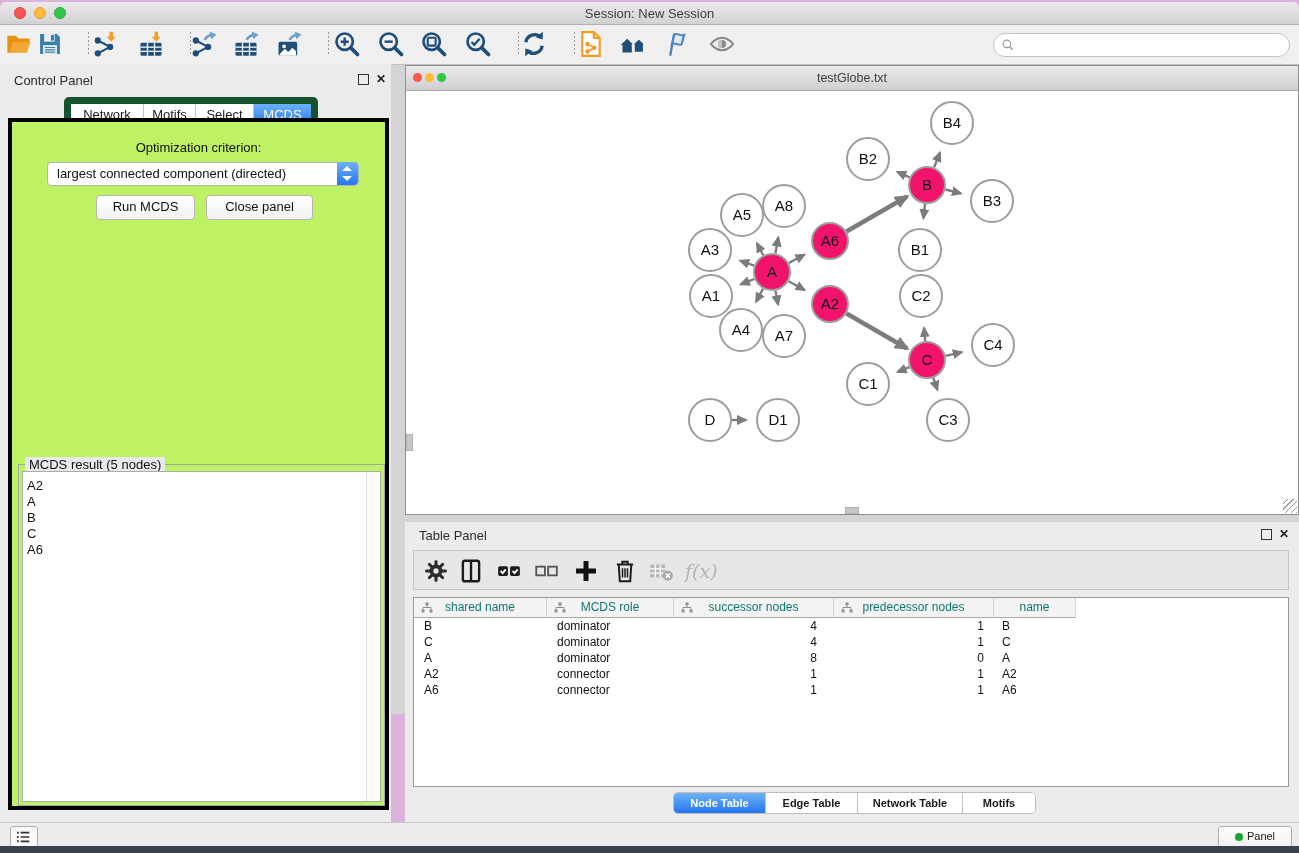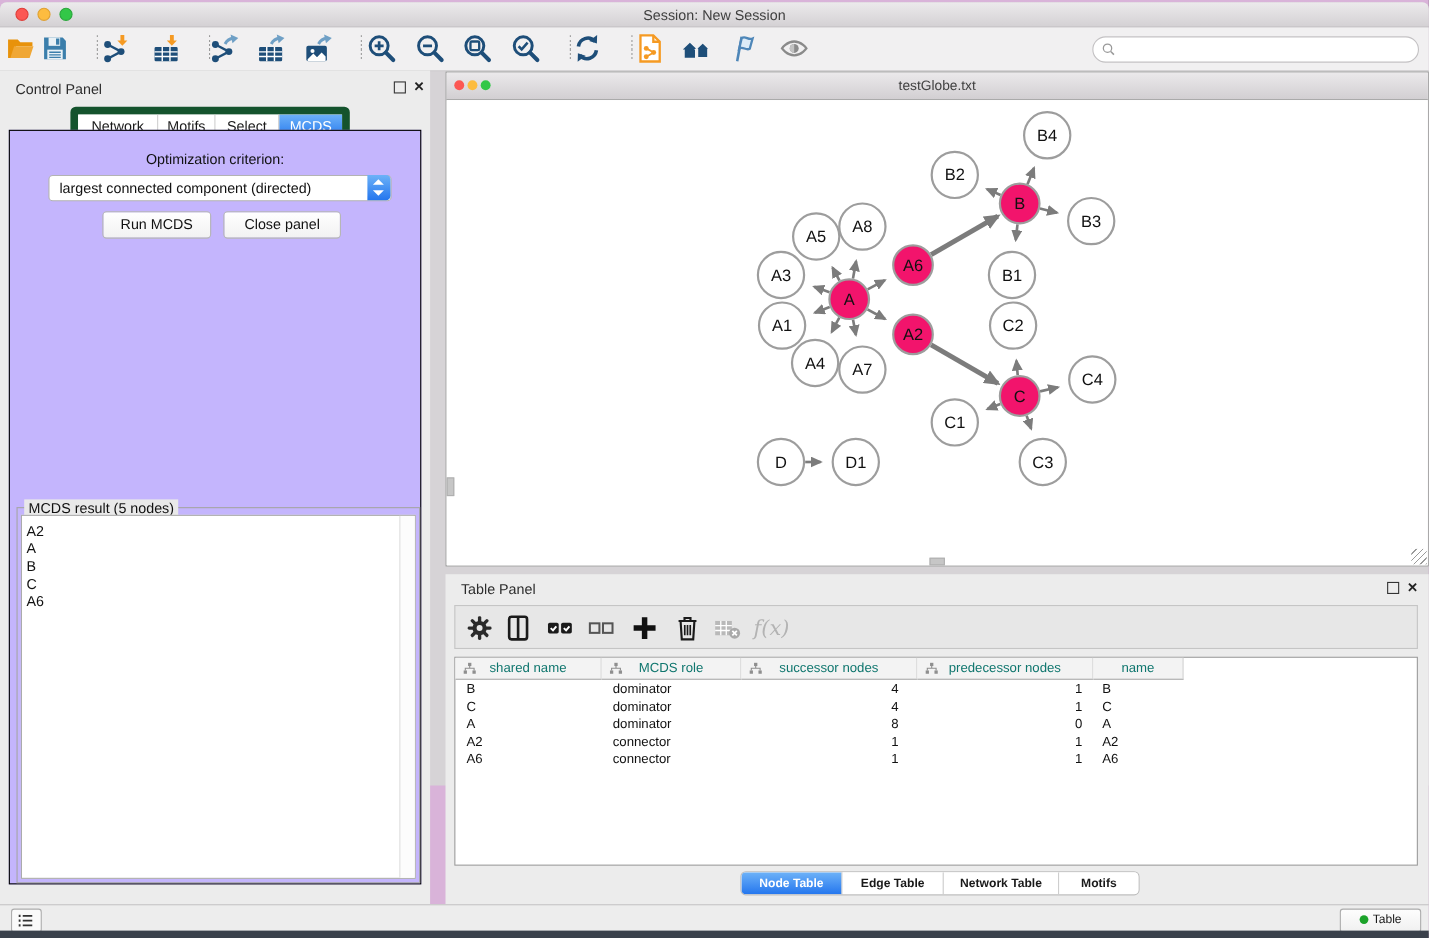--- a/index.html
+++ b/index.html
@@ -24,21 +24,21 @@
   
   .panel-title{font-size:13px;color:#2c2c2c;}
   .float-ic{display:inline-block;width:9px;height:9px;border:1.6px solid #333;}
   .close-ic{font-size:12px;font-weight:bold;color:#222;line-height:11px;}
   
   #controlPanel{position:absolute;left:0;top:62px;width:391px;height:758px;background:#ececec;}
   #cpTabs{position:absolute;left:64px;top:33px;height:22px;display:flex;border:7px solid #14532d;border-radius:5px;background:#fff;overflow:hidden;}
   .seg{font-size:13px;color:#1a1a1a;text-align:center;line-height:22px;border-right:1px solid #c2c2c2;background:#fff;}
   .seg:last-child{border-right:none;}
   .seg.active{background:linear-gradient(#6db2f8,#2476ee);color:#fff;}
-  #cpBox{position:absolute;left:8px;top:54px;width:373px;height:684px;background:#c4b5fd;border:1px solid #000000;}
+  #cpBox{position:absolute;left:8px;top:54px;width:373px;height:684px;background:#bef264;border:4px solid #000000;}
   #optLabel{position:absolute;left:0;width:100%;top:18px;text-align:center;font-size:13px;color:#111;}
   #optSelect{position:absolute;left:35px;top:40px;width:310px;height:22px;background:#fff;border:1px solid #b3b3b3;border-radius:4px;}
   #optSelect .val{position:absolute;left:9px;top:3px;font-size:13px;color:#111;}
   #optSelect .stepper{position:absolute;right:0;top:-1px;width:21px;height:23px;border-radius:0 4px 4px 0;
     background:linear-gradient(#6db2f8,#2476ee);}
   .chev{position:absolute;left:5px;width:0;height:0;border-left:5px solid transparent;border-right:5px solid transparent;}
   .chev.up{top:4px;border-bottom:5px solid #fff;}
   .chev.dn{bottom:4px;border-top:5px solid #fff;}
   .cpbtn{position:absolute;top:73px;height:23px;background:linear-gradient(#ffffff,#f2f2f2);border:1px solid #b6b6b6;border-radius:4px;
     font-size:13px;color:#111;text-align:center;line-height:22px;}
@@ -454,18 +454,18 @@
     </div>
 
     <div id="statusbar">
       <div id="listBtn">
         <svg viewBox="0 0 24 24" fill="none" stroke="#333" stroke-width="2.4">
             <path d="M8.5 5.5h13M8.5 12h13M8.5 18.5h13"></path>
             <path d="M3 5.5h2.5M3 12h2.5M3 18.5h2.5" stroke-width="3"></path>
           </svg>
       </div>
       <div id="memBtn">
-        <span class="dot"></span><span>Table</span>
+        <span class="dot"></span><span>Panel</span>
       </div>
     </div>
   </div>
   <div id="deskBottom"></div>
 </div>
 
 </body></html>

